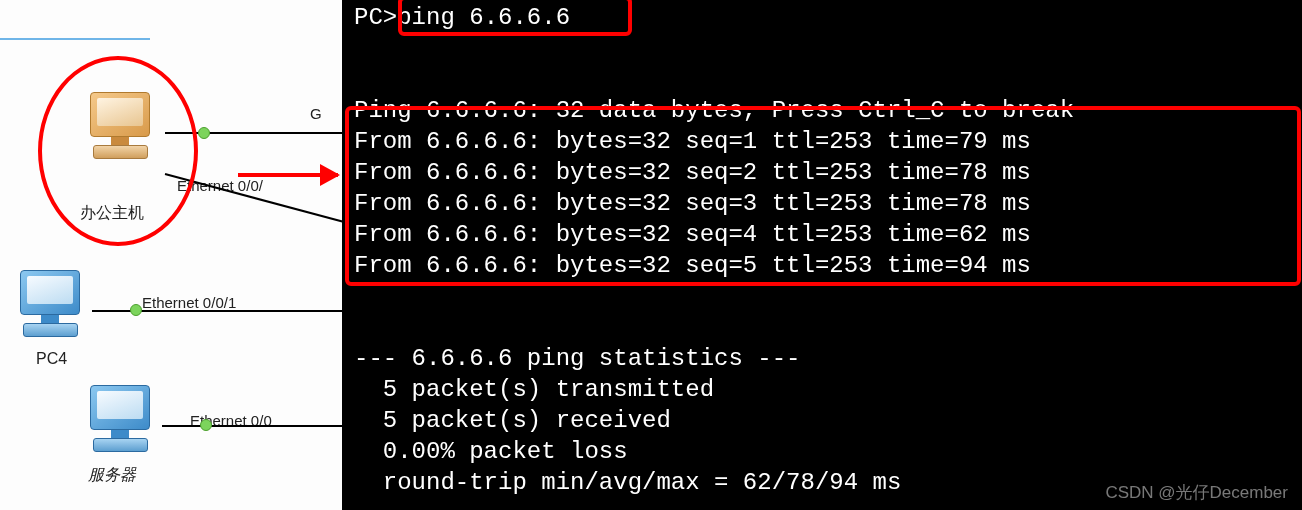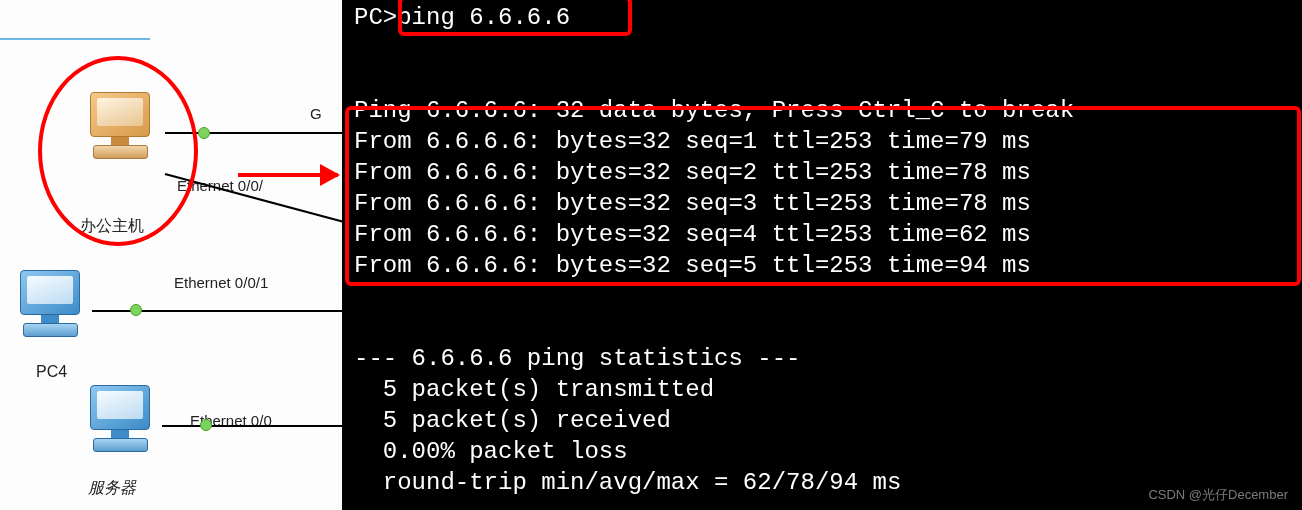--- a/index.html
+++ b/index.html
@@ -60,21 +60,20 @@
       margin: 0 auto;
     }
     .base.blue { background: linear-gradient(#a8d4f2, #5d9fd0); border: 1px solid #2b6aa0; }
     .base.orange { background: linear-gradient(#f2d4a8, #d09f5d); border: 1px solid #a87a3e; }
 
     .pc-label {
       position: absolute;
       font-size: 16px;
       color: #222;
       white-space: nowrap;
-      margin-top: 13px;
     }
     .port-label {
       position: absolute;
       font-size: 15px;
       color: #222;
       white-space: nowrap;
     }
     .node {
       position: absolute;
       width: 12px; height: 12px;
@@ -133,21 +132,21 @@
       border: 4px solid #f00;
       border-radius: 6px;
       left: 345px; top: 106px;
       width: 956px; height: 180px;
       pointer-events: none;
     }
     .watermark {
       position: absolute;
       right: 14px; bottom: 6px;
       color: rgba(200,200,200,0.6);
-      font-size: 13px;
+      font-size: 17px;
       font-family: "Microsoft YaHei", sans-serif;
     }
   </style>
 </head>
 <body>
 
 <div class="topology">
   <div class="topo-hr"></div>
 
   <div class="pc-icon" style="left:80px; top:92px;">
@@ -166,21 +165,21 @@
   <div class="node" style="left:198px; top:127px;"></div>
 
   <div class="pc-icon" style="left:10px; top:270px;">
     <div class="monitor blue">
         <div class="screen"></div>
       </div>
     <div class="stand blue"></div>
     <div class="base blue"></div>
   </div>
   <div class="pc-label" style="left:36px; top:350px;">PC4</div>
-  <div class="port-label" style="left:142px; top:274px;margin-left:32px;">Ethernet 0/0/1</div>
+  <div class="port-label" style="left:142px; top:294px;">Ethernet 0/0/1</div>
   <div class="wire" style="left:92px; top:310px; width:260px; transform:rotate(0deg);"></div>
   <div class="node" style="left:130px; top:304px;"></div>
 
   <div class="pc-icon" style="left:80px; top:385px;">
     <div class="monitor blue">
         <div class="screen"></div>
       </div>
     <div class="stand blue"></div>
     <div class="base blue"></div>
   </div>

